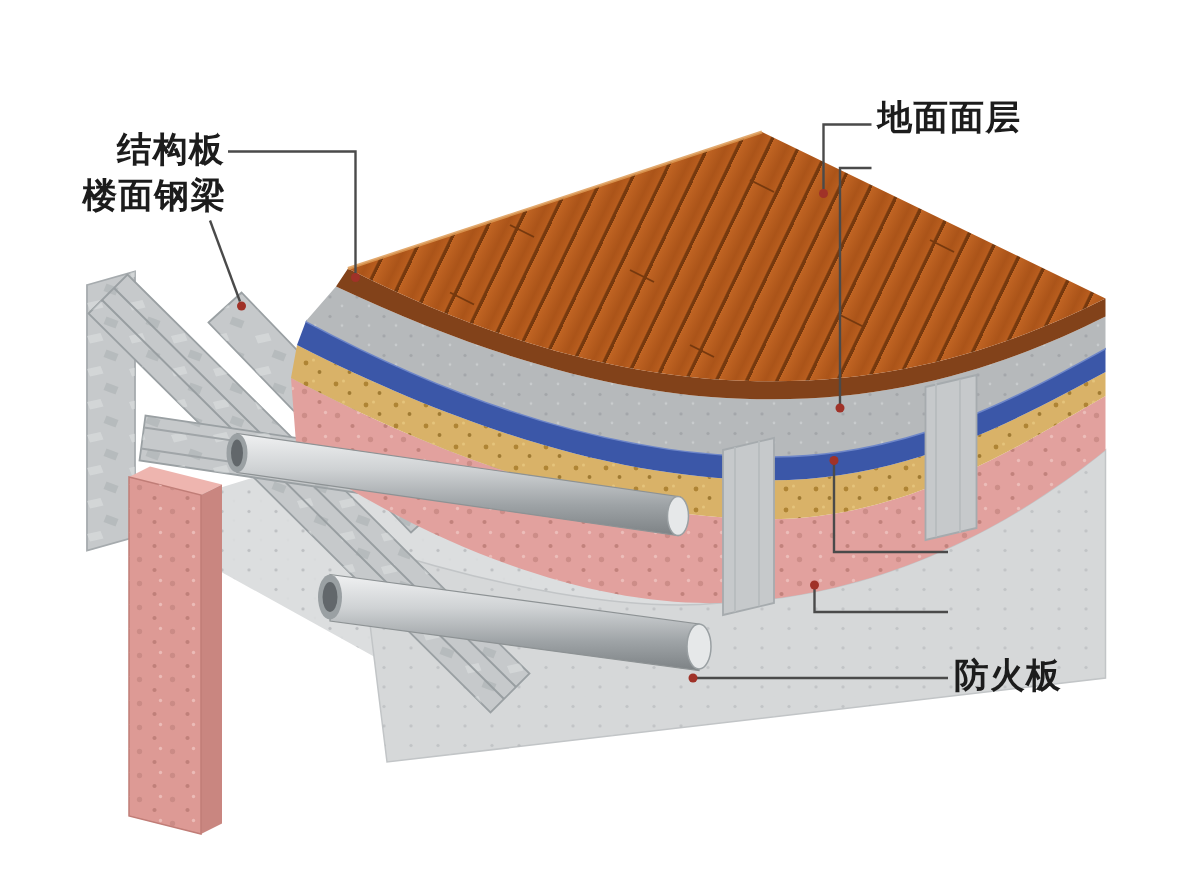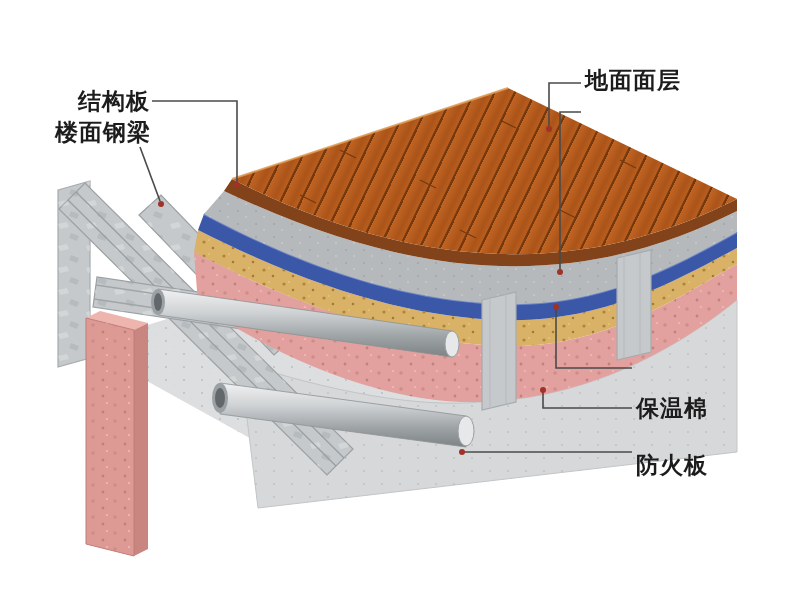--- a/index.html
+++ b/index.html
@@ -1,17 +1,17 @@
 <!DOCTYPE html>
 <html><head>
 <meta charset="utf-8">
 <style>
   html,body{margin:0;padding:0;background:#ffffff;}
   .stage{position:relative;width:790px;height:590px;background:#ffffff;
-         font-family:Liberation Serif, serif;overflow:hidden;}
+         font-family:Liberation Mono, monospace;overflow:hidden;}
   .stage svg{position:absolute;left:0;top:0;}
   .lbl{position:absolute;font-weight:bold;font-size:23px;color:#1c1c1c;
        letter-spacing:1px;white-space:nowrap;line-height:1.2;}
 </style>
 </head>
 <body>
 
 <div class="stage">
 
   <svg width="790" height="590" viewBox="0 0 790 590">
@@ -161,16 +161,15 @@
       <circle cx="560" cy="272" r="3" fill="#a03228"></circle>
       <circle cx="556" cy="307" r="3" fill="#a03228"></circle>
       <circle cx="543" cy="390" r="3" fill="#a03228"></circle>
       <circle cx="462" cy="452" r="3" fill="#a03228"></circle>
     </g>
   </svg>
 
   <div class="lbl" style="left:78px;top:88px">结构板</div>
   <div class="lbl" style="left:585px;top:67px">地面面层</div>
   <div class="lbl" style="left:55px;top:119px">楼面钢梁</div>
-  <div class="lbl" style="left:636px;top:395px">保温棉</div>
-  <div class="lbl" style="left:636px;top:452px">防火板</div>
+  <div class="lbl" style="left:636px;top:439px">防火板</div>
 
 </div>
 
 </body></html>

